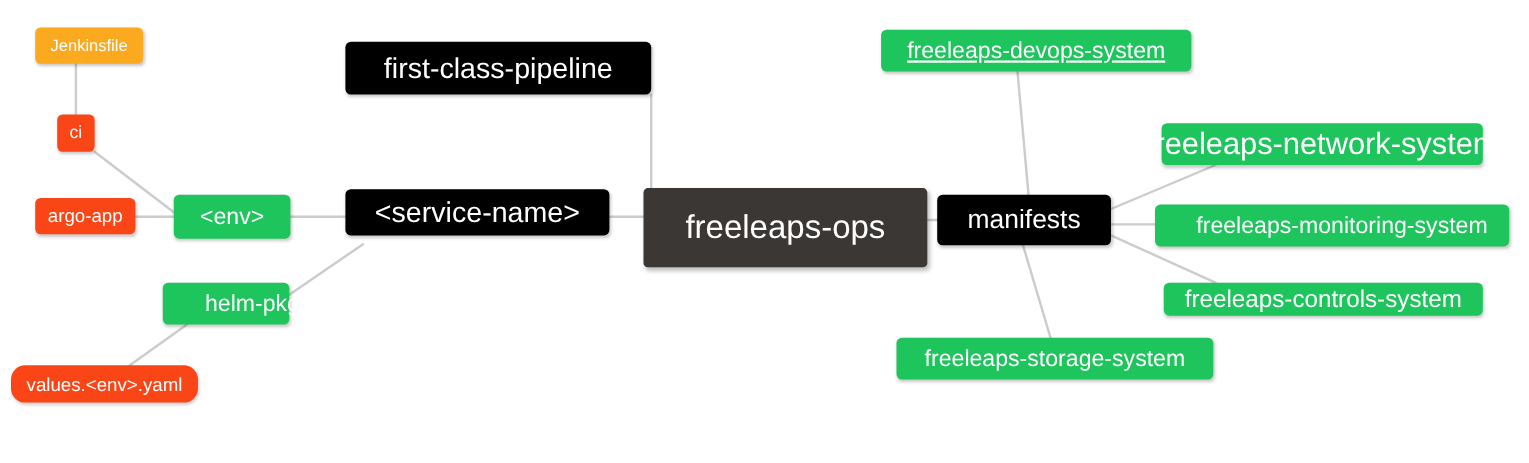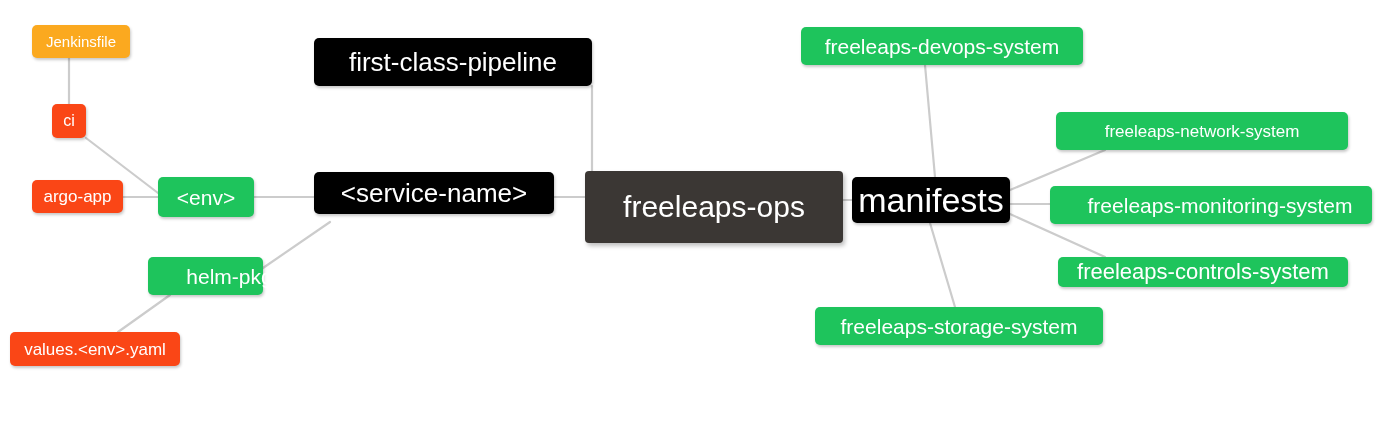--- a/index.html
+++ b/index.html
@@ -69,48 +69,48 @@
       <line x1="1010" y1="214" x2="1105" y2="257" stroke="#cccccc" stroke-width="2.2" stroke-linecap="round"></line>
       <line x1="930" y1="223" x2="955" y2="307" stroke="#cccccc" stroke-width="2.2" stroke-linecap="round"></line>
     </svg>
   <div id="node-layer">
       <div class="node node-root" style="left: 585px; top: 171px; width: 258px; height: 72px; font-size: 30px;">
         <span>freeleaps-ops</span>
       </div>
       <div class="node node-blue" style="left: 314px; top: 172px; width: 240px; height: 42px; font-size: 26px;">
         <span>&lt;service-name&gt;</span>
       </div>
-      <div class="node node-blue" style="left: 852px; top: 177px; width: 158px; height: 46px; font-size: 34px;">
+      <div class="node node-blue" style="left: 852px; top: 177px; width: 158px; height: 46px; font-size: 24px;">
         <span>manifests</span>
       </div>
       <div class="node node-blue" style="left: 314px; top: 38px; width: 278px; height: 48px; font-size: 26px;">
         <span>first-class-pipeline</span>
       </div>
-      <div class="node node-green" style="left: 158px; top: 177px; width: 96px; height: 40px; font-size: 21px; text-align: center;">
+      <div class="node node-green" style="left: 158px; top: 177px; width: 106px; height: 40px; font-size: 21px; text-align: center;">
         <span>&lt;env&gt;</span>
       </div>
       <div class="node node-green" style="left: 148px; top: 257px; width: 115px; height: 38px; font-size: 21px; padding-left: 48px;">
         <span>helm-pkg</span>
       </div>
       <div class="node node-red" style="left: 52px; top: 104px; width: 34px; height: 34px; font-size: 16px; justify-content: center;">
         <span>ci</span>
       </div>
       <div class="node node-red" style="left: 32px; top: 180px; width: 91px; height: 33px; font-size: 17px;">
         <span>argo-app</span>
       </div>
       <div class="node node-orange" style="left: 20px; top: 25px; width: 98px; height: 33px; font-size: 15px; margin-left: 12px;">
         <span>Jenkinsfile</span>
       </div>
-      <div class="node node-red" style="left: 10px; top: 332px; width: 170px; height: 34px; font-size: 17px;">
+      <div class="node node-red" style="left: 10px; top: 332px; width: 170px; height: 34px; font-size: 17px; border-radius: 13px;">
         <span>values.&lt;env&gt;.yaml</span>
       </div>
-      <div class="node node-green" style="left: 801px; top: 27px; width: 282px; height: 38px; font-size: 21px;">
+      <div class="node node-green" style="left: 801px; top: 27px; width: 282px; height: 38px; font-size: 21px; text-decoration: underline;">
         <span>freeleaps-devops-system</span>
       </div>
-      <div class="node node-green" style="left: 1056px; top: 112px; width: 292px; height: 38px; font-size: 17px;">
+      <div class="node node-green" style="left: 1056px; top: 112px; width: 292px; height: 38px; font-size: 28px;">
         <span>freeleaps-network-system</span>
       </div>
       <div class="node node-green" style="left: 1050px; top: 186px; width: 322px; height: 38px; font-size: 21px; padding-left: 18px;">
         <span>freeleaps-monitoring-system</span>
       </div>
       <div class="node node-green" style="left: 1058px; top: 257px; width: 290px; height: 30px; font-size: 22px;">
         <span>freeleaps-controls-system</span>
       </div>
       <div class="node node-green" style="left: 815px; top: 307px; width: 288px; height: 38px; font-size: 21px;">
         <span>freeleaps-storage-system</span>

